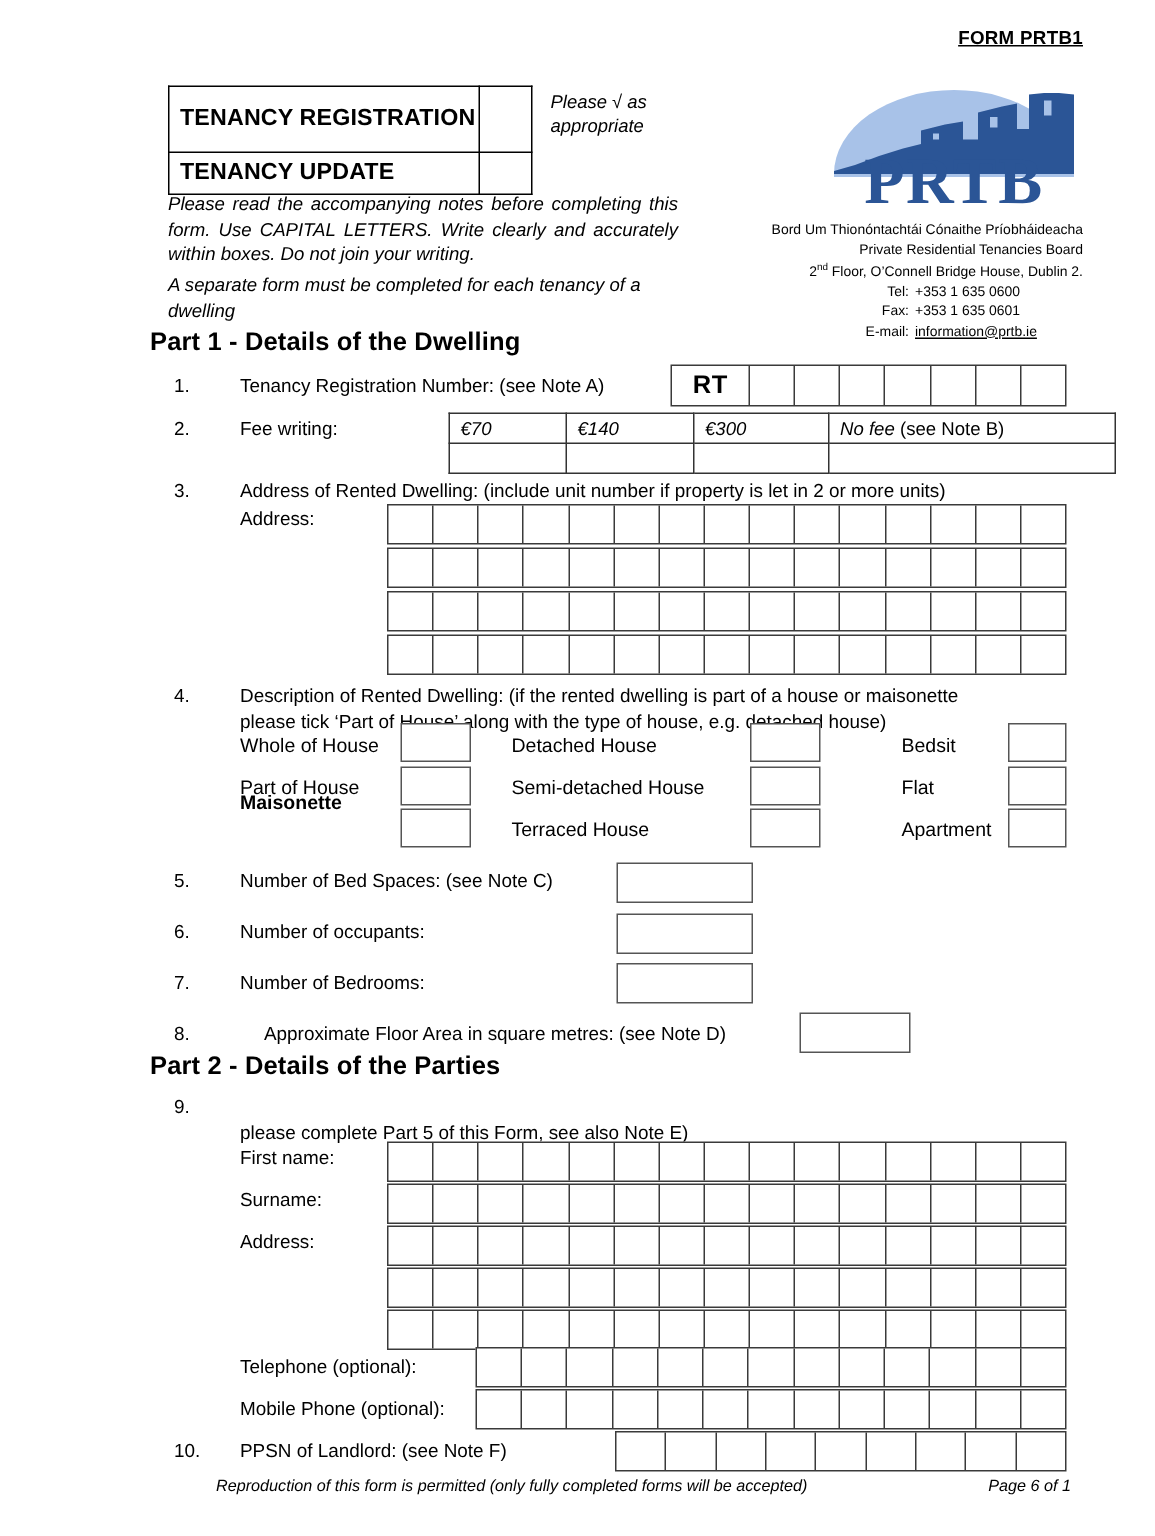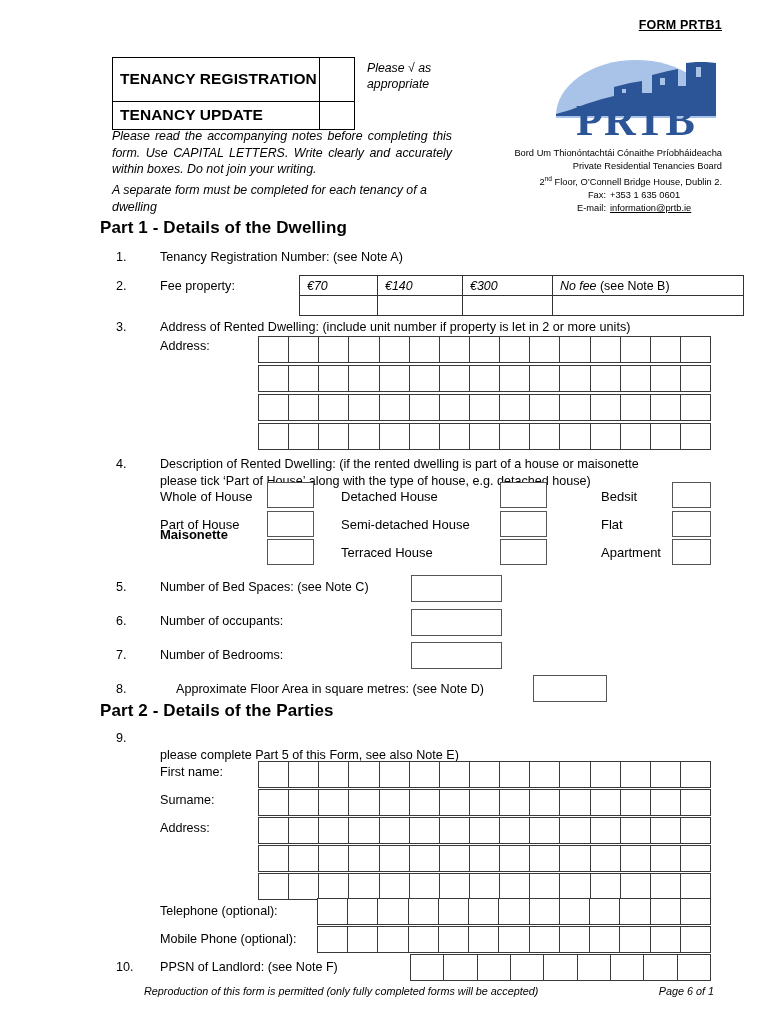--- a/index.html
+++ b/index.html
@@ -264,34 +264,45 @@
       <rect x="104" y="20" width="5" height="7" fill="#a8c2e8"></rect>
       <rect x="140" y="9" width="5" height="10" fill="#a8c2e8"></rect>
     </svg>
   </div>
   <div class="logo-word">PRTB</div>
 
   <div class="contact">
     <div>Bord Um Thionóntachtái Cónaithe Príobháideacha</div>
     <div>Private Residential Tenancies Board</div>
     <div><span>2</span><sup>nd</sup> <span>Floor, O’Connell Bridge House, Dublin 2.</span></div>
+    <div><span class="lbl-col">Tel:</span><span class="val-col">+353 1 635 0600</span></div>
     <div><span class="lbl-col">Fax:</span><span class="val-col">+353 1 635 0601</span></div>
     <div><span class="lbl-col">E-mail:</span><span class="val-col email">information@prtb.ie</span></div>
   </div>
 
   <div class="intro">Please read the accompanying notes before completing this form.  Use CAPITAL LETTERS.  Write clearly and accurately within boxes.  Do not join your writing.</div>
   <div class="intro2">A separate form must be completed for each tenancy of a dwelling</div>
 
   <div class="part-title" id="part1-title">Part 1 - Details of the Dwelling</div>
 
   <div class="qnum" style="left:116px; top:250px;">1.</div>
   <div class="qtext" style="left:160px; top:250px;">Tenancy Registration Number: (see Note A)</div>
+  <div class="cellgrid" id="q1-grid" style="left:447px; top:243px; width:264px; height:28px;">
+      <div class="cell rt" style="flex: 0 0 52px;">RT</div>
+      <div class="cell" style="flex: 1 1 0px;"></div>
+      <div class="cell" style="flex: 1 1 0px;"></div>
+      <div class="cell" style="flex: 1 1 0px;"></div>
+      <div class="cell" style="flex: 1 1 0px;"></div>
+      <div class="cell" style="flex: 1 1 0px;"></div>
+      <div class="cell" style="flex: 1 1 0px;"></div>
+      <div class="cell" style="flex: 1 1 0px;"></div>
+    </div>
 
   <div class="qnum" style="left:116px; top:279px;">2.</div>
-  <div class="qtext" style="left:160px; top:279px;">Fee property:</div>
+  <div class="qtext" style="left:160px; top:279px;">Fee writing:</div>
   <table class="fee-table">
     <tbody>
         <tr>
       <td class="it" style="width:70px">€70</td>
       <td class="it" style="width:77px">€140</td>
       <td class="it" style="width:82px">€300</td>
       <td class="nofee" style="width:183px"><i>No fee</i><span> (see Note B)</span></td>
     </tr>
     <tr>
       <td></td>

